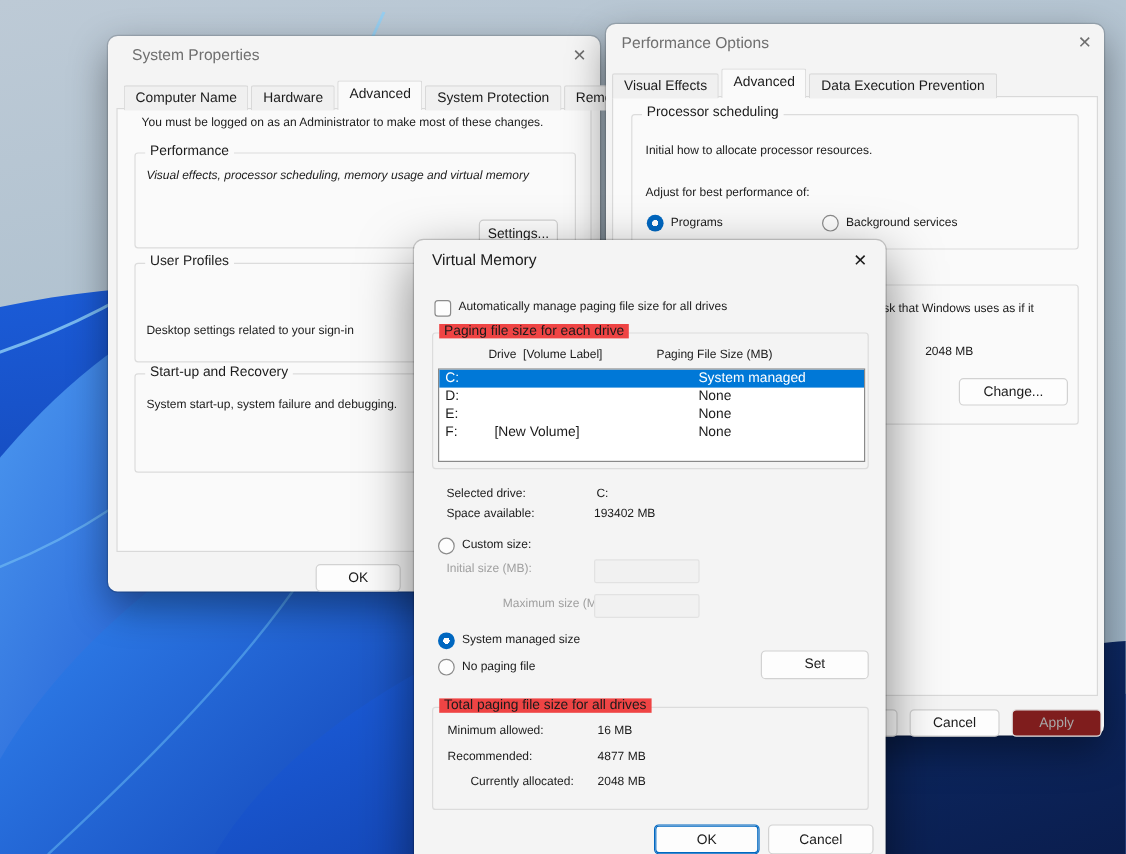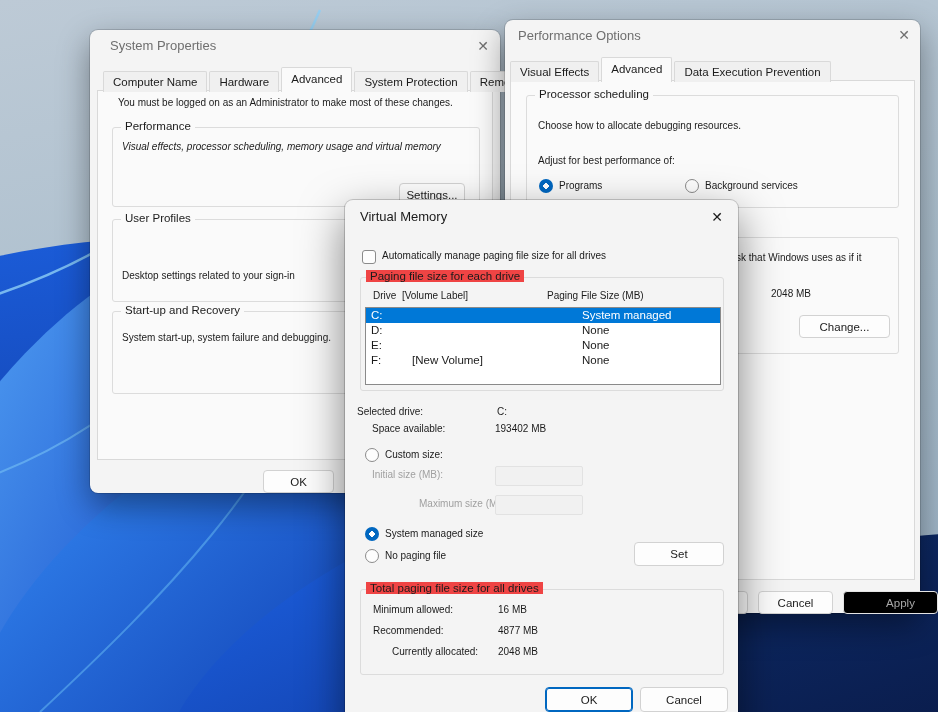--- a/index.html
+++ b/index.html
@@ -23,34 +23,34 @@
   .group{position:absolute;border:1px solid #dcdcdc;border-radius:3px;z-index:2;}
   .glabel{position:absolute;top:-8px;left:8px;font-size:11.5px;color:#1b1b1b;
           background:#fafafa;padding:0 4px;white-space:nowrap;}
   .glabel.on-dialog{background:#ef4444;}
   .txt{position:absolute;font-size:10px;color:#1b1b1b;white-space:nowrap;z-index:2;}
   .txt.gray{color:#a0a0a0;}
   .btn{position:absolute;background:#fdfdfd;border:1px solid #d2d2d2;border-radius:4px;
        font-size:11.5px;color:#1b1b1b;display:flex;align-items:center;justify-content:center;
        white-space:nowrap;z-index:3;}
   .btn.focused{border-color:#0067c0;box-shadow:inset 0 0 0 1px #0067c0;}
-  .btn.disabled{color:#a8a8a8;background:#000000;border-color:#e4e4e4;padding-left:20px;}
+  .btn.disabled{color:#a8a8a8;background:#7f1d1d;border-color:#e4e4e4;}
   .radio{position:absolute;width:14px;height:14px;border-radius:50%;
          border:1px solid #8b8b8b;background:#fdfdfd;box-sizing:border-box;z-index:2;}
   .radio.checked{border:none;background:radial-gradient(circle,#ffffff 0 2.6px,#0067c0 2.7px);}
   .checkbox{position:absolute;width:14px;height:14px;border:1px solid #8b8b8b;border-radius:3px;
          background:#fdfdfd;box-sizing:border-box;z-index:2;}
   .listbox{position:absolute;background:#ffffff;border:1px solid #8a8a8a;overflow:hidden;z-index:2;}
   .lrow{position:relative;height:15px;line-height:15px;font-size:11.5px;color:#1b1b1b;}
   .lrow.sel{background:#0078d7;color:#ffffff;}
   .lrow span{position:absolute;top:0;white-space:nowrap;}
   .cell-drive{left:5px;} .cell-vol{left:46px;} .cell-size{left:216px;}
   .input-disabled{position:absolute;background:#f1f1f1;border:1px solid #e2e2e2;
          border-radius:2px;z-index:2;}
-  .pre{white-space:pre;}
+  .pre{white-space:pre;margin-left:34px;}
 </style>
 </head>
 <body>
 
 <div id="screen">
 
   <svg class="abs" style="left:0;top:0;" width="938" height="712" viewBox="0 0 938 712">
     <defs>
       <linearGradient id="bg" x1="0" y1="0" x2="0.25" y2="1">
         <stop offset="0" stop-color="#bdcad6"></stop>
@@ -125,21 +125,21 @@
 
     <div class="tabstrip" style="left:5px;top:37px;">
       <div class="tab">Visual Effects</div>
       <div class="tab active">Advanced</div>
       <div class="tab">Data Execution Prevention</div>
     </div>
     <div class="panel" style="left:5px;top:60px;width:403px;height:498px;"></div>
 
     <div class="group" style="left:21px;top:75px;width:371px;height:111px;">
       <div class="glabel">Processor scheduling</div>
-      <div class="txt" style="left:11px;top:24px;">Choose how to allocate debugging resources.</div>
+      <div class="txt" style="left:11px;top:24px;">Initial how to allocate processor resources.</div>
       <div class="txt" style="left:11px;top:59px;">Adjust for best performance of:</div>
       <div class="radio checked" style="left:12px;top:83px;"></div>
       <div class="txt" style="left:32px;top:84px;">Programs</div>
       <div class="radio" style="left:158px;top:83px;"></div>
       <div class="txt" style="left:178px;top:84px;">Background services</div>
     </div>
 
     <div class="group" style="left:21px;top:217px;width:371px;height:115px;">
       <div class="txt" style="left:209px;top:14px;">sk that Windows uses as if it</div>
       <div class="txt" style="left:244px;top:50px;">2048 MB</div>
@@ -180,21 +180,21 @@
           <span class="cell-size">None</span>
         </div>
         <div class="lrow">
           <span class="cell-drive">F:</span>
           <span class="cell-vol">[New Volume]</span>
           <span class="cell-size">None</span>
         </div>
       </div>
     </div>
 
-    <div class="txt" style="left:12px;top:206px;">Selected drive:</div>
+    <div class="txt" style="left:27px;top:206px;">Selected drive:</div>
     <div class="txt" style="left:152px;top:206px;">C:</div>
     <div class="txt" style="left:27px;top:223px;">Space available:</div>
     <div class="txt" style="left:150px;top:223px;">193402 MB</div>
 
     <div class="radio" style="left:20px;top:248px;"></div>
     <div class="txt" style="left:40px;top:249px;">Custom size:</div>
 
     <div class="txt gray" style="left:27px;top:269px;">Initial size (MB):</div>
     <div class="input-disabled" style="left:150px;top:266px;width:86px;height:18px;"></div>
 

